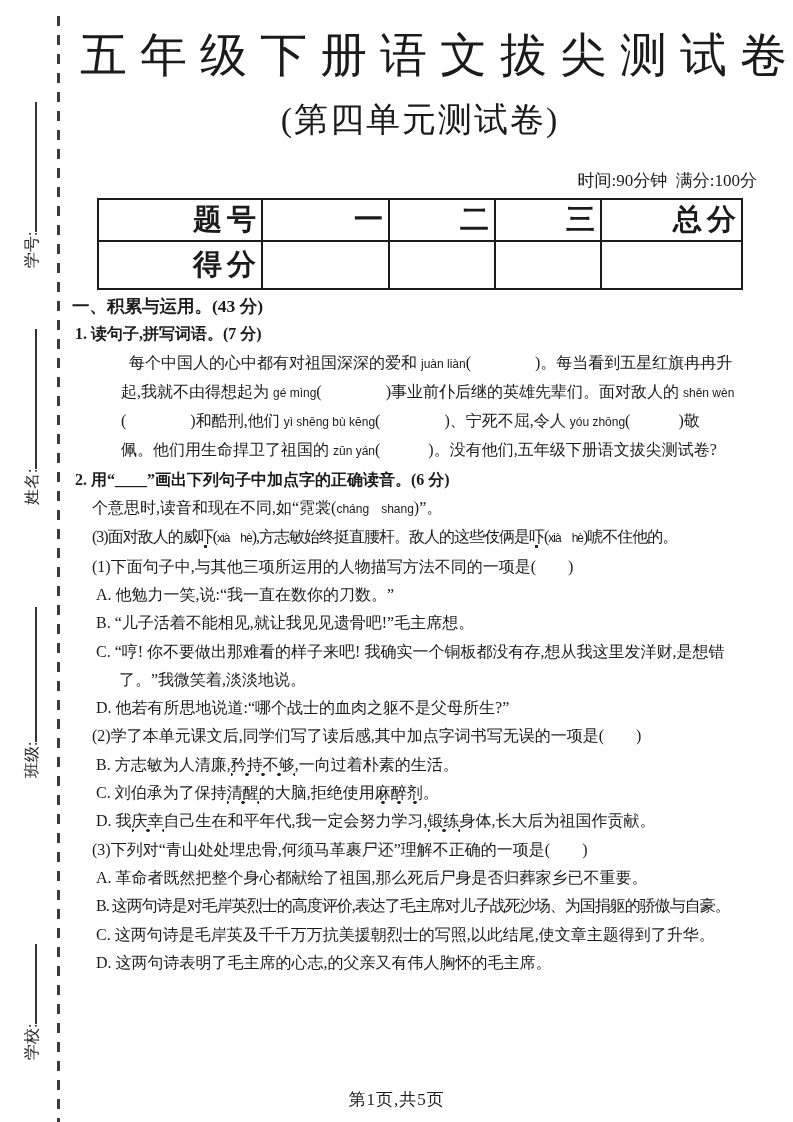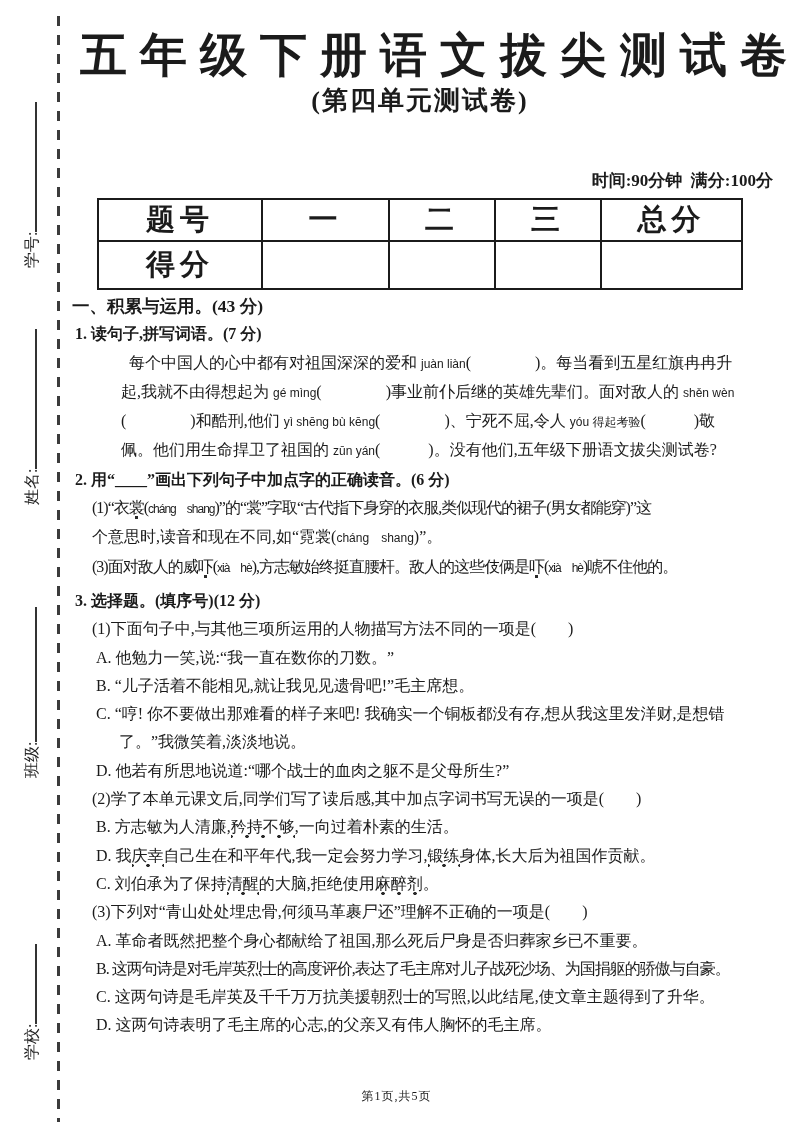--- a/index.html
+++ b/index.html
@@ -21,36 +21,36 @@
   .mfield .fill{
     display:inline-block;border-bottom:2px solid #333;height:13px;
   }
   .mf1{top:268px}.mf1 .fill{width:130px}
   .mf2{top:505px}.mf2 .fill{width:140px}
   .mf3{top:778px}.mf3 .fill{width:135px}
   .mf4{top:1060px}.mf4 .fill{width:80px}
   
   .title{
     position:absolute;top:24px;left:80px;width:680px;text-align:center;
-    font-size:47px;font-weight:bold;letter-spacing:13px;white-space:nowrap;
+    font-size:47px;font-weight:normal;letter-spacing:13px;white-space:nowrap;
   }
   .subtitle{
-    position:absolute;top:83px;left:80px;width:680px;text-align:center;
-    font-size:26px;font-weight:bold;letter-spacing:2px;white-space:nowrap;
+    position:absolute;top:97px;left:80px;width:680px;text-align:center;
+    font-size:34px;font-weight:normal;letter-spacing:2px;white-space:nowrap;
   }
   .meta{
-    position:absolute;top:169px;left:16px;width:757px;text-align:right;
-    font-size:17px;white-space:pre;font-weight:bold;
+    position:absolute;top:169px;left:0;width:757px;text-align:right;
+    font-size:17px;white-space:pre;
   }
   
   .score-table{
     position:absolute;left:97px;top:198px;border-collapse:collapse;
   }
   .score-table td{
-    border:2px solid #1b1b1b;text-align:center;vertical-align:middle;
+    border:2px solid #1b1b1b;text-align:right;vertical-align:middle;
     font-weight:bold;font-size:29px;letter-spacing:5px;padding:0;
   }
   .score-table .r1 td{height:40px;}
   .score-table .r2 td{height:46px;}
   .c0{width:162px}.c1{width:125px}.c2{width:104px}.c3{width:104px}.c4{width:139px}
   
   .body-text{
     position:absolute;left:72px;top:292px;width:700px;font-size:16px;
   }
   .line{line-height:28.3px;white-space:pre;}
@@ -65,21 +65,21 @@
   .tight{letter-spacing:-1px;}
   .py{font-family:"Liberation Sans", sans-serif;font-size:12px;}
   .dot{
     background-image:radial-gradient(circle at center,#2a2a2a 1.6px,rgba(0,0,0,0) 1.9px);
     background-size:1em 5px;background-repeat:repeat-x;
     background-position:center bottom;padding-bottom:4px;
   }
   
   .footer{
     position:absolute;top:1088px;left:0;width:793px;text-align:center;
-    font-size:12px;letter-spacing:1px;
+    font-size:17px;letter-spacing:1px;
   }
 </style>
 </head>
 <body>
 
 <div class="binding-line"></div>
 
 <div class="mfield mf1"><span>学号:</span><span class="fill"></span></div>
 <div class="mfield mf2"><span>姓名:</span><span class="fill"></span></div>
 <div class="mfield mf3"><span>班级:</span><span class="fill"></span></div>
@@ -106,37 +106,35 @@
     <td class="c4"></td>
   </tr>
 </tbody>
   </table>
 
 <div class="body-text">
     <div class="line sec"><span>一、积累与运用。(43 分)</span></div>
     <div class="line q"><span>1. 读句子,拼写词语。(7 分)</span></div>
     <div class="line p1"><span>每个中国人的心中都有对祖国深深的爱和 </span><span class="py">juàn liàn</span><span>(　　　　)。每当看到五星红旗冉冉升</span></div>
     <div class="line p0"><span>起,我就不由得想起为 </span><span class="py">gé mìng</span><span>(　　　　)事业前仆后继的英雄先辈们。面对敌人的 </span><span class="py">shěn wèn</span></div>
-    <div class="line p0"><span>(　　　　)和酷刑,他们 </span><span class="py">yì shēng bù kēng</span><span>(　　　　)、宁死不屈,令人 </span><span class="py">yóu 得起考验</span><span>(　　　)敬</span></div>
+    <div class="line p0"><span>(　　　　)和酷刑,他们 </span><span class="py">yì shēng bù kēng</span><span>(　　　　)、宁死不屈,令人 </span><span class="py">yóu zhōng</span><span>(　　　)敬</span></div>
     <div class="line p0"><span>佩。他们用生命捍卫了祖国的 </span><span class="py">zūn yán</span><span>(　　　)。没有他们,五年级下册语文拔尖测试卷?</span></div>
     <div class="line q"><span>2. 用“____”画出下列句子中加点字的正确读音。(6 分)</span></div>
-    <div class="line sub tight"><span>(1)“衣</span><span class="dot">裳</span><span>(</span><span class="py">cháng　shang</span><span>)”的“裳”字取“古代指下身穿的衣服,类似现代的裙子(男女都能穿)”这</span></div>
     <div class="line sub"><span>个意思时,读音和现在不同,如“霓裳(</span><span class="py">cháng　shang</span><span>)”。</span></div>
     <div class="line sub tight"><span>(3)面对敌人的威</span><span class="dot">吓</span><span>(</span><span class="py">xià　hè</span><span>),方志敏始终挺直腰杆。敌人的这些伎俩是</span><span class="dot">吓</span><span>(</span><span class="py">xià　hè</span><span>)唬不住他的。</span></div>
-    <div class="line q mt"><span>3. 选择题。(填序号)(12 分)</span></div>
     <div class="line sub"><span>(1)下面句子中,与其他三项所运用的人物描写方法不同的一项是(　　)</span></div>
     <div class="line opt"><span>A. 他勉力一笑,说:“我一直在数你的刀数。”</span></div>
     <div class="line opt"><span>B. “儿子活着不能相见,就让我见见遗骨吧!”毛主席想。</span></div>
     <div class="line opt"><span>C. “哼! 你不要做出那难看的样子来吧! 我确实一个铜板都没有存,想从我这里发洋财,是想错</span></div>
     <div class="line cont"><span>了。”我微笑着,淡淡地说。</span></div>
     <div class="line opt"><span>D. 他若有所思地说道:“哪个战士的血肉之躯不是父母所生?”</span></div>
     <div class="line sub"><span>(2)学了本单元课文后,同学们写了读后感,其中加点字词书写无误的一项是(　　)</span></div>
     <div class="line opt"><span>B. 方志敏为人清廉,</span><span class="dot">矜持不够</span><span>,一向过着朴素的生活。</span></div>
+    <div class="line opt"><span>C. 刘伯承为了保持</span><span class="dot">清醒</span><span>的大脑,拒绝使用</span><span class="dot">麻醉剂</span><span>。</span></div>
     <div class="line opt"><span>D. 我</span><span class="dot">庆幸</span><span>自己生在和平年代,我一定会努力学习,</span><span class="dot">锻练</span><span>身体,长大后为祖国作贡献。</span></div>
-    <div class="line opt"><span>C. 刘伯承为了保持</span><span class="dot">清醒</span><span>的大脑,拒绝使用</span><span class="dot">麻醉剂</span><span>。</span></div>
     <div class="line sub"><span>(3)下列对“青山处处埋忠骨,何须马革裹尸还”理解不正确的一项是(　　)</span></div>
     <div class="line opt"><span>A. 革命者既然把整个身心都献给了祖国,那么死后尸身是否归葬家乡已不重要。</span></div>
     <div class="line opt tight"><span>B. 这两句诗是对毛岸英烈士的高度评价,表达了毛主席对儿子战死沙场、为国捐躯的骄傲与自豪。</span></div>
     <div class="line opt"><span>C. 这两句诗是毛岸英及千千万万抗美援朝烈士的写照,以此结尾,使文章主题得到了升华。</span></div>
     <div class="line opt"><span>D. 这两句诗表明了毛主席的心志,的父亲又有伟人胸怀的毛主席。</span></div>
   </div>
 
 <div class="footer">第1页,共5页</div>
 
 </body></html>

